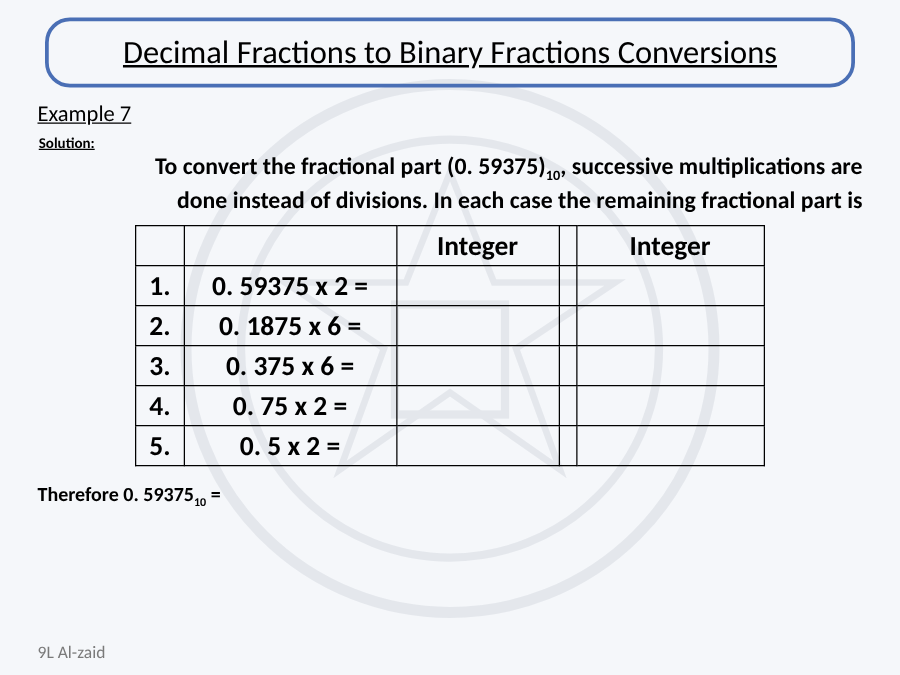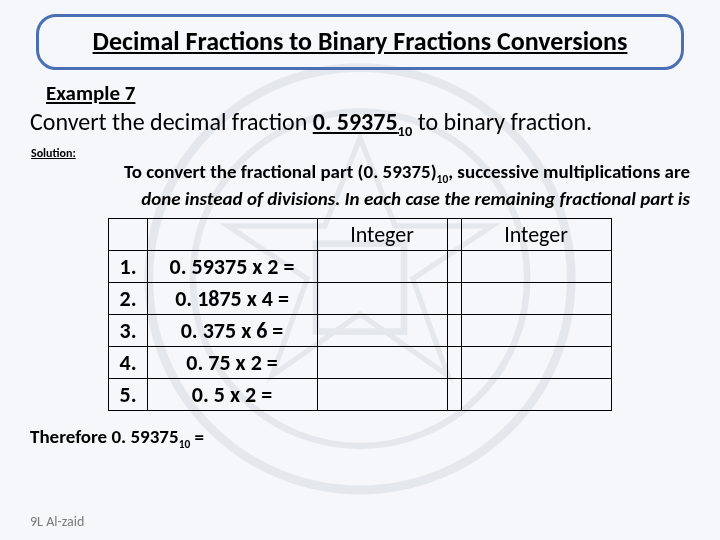--- a/index.html
+++ b/index.html
@@ -26,70 +26,70 @@
   }
   .title-box {
     border: 3px solid #4a6fb5;
     border-radius: 20px;
     padding: 10px 14px;
     margin: 0 6px 10px 6px;
     text-align: center;
   }
   .title-box h1 {
     font-size: 26px;
-    font-weight: 700;
+    font-weight: 400;
     text-decoration: underline;
     line-height: 1.15;
   }
   .example-label {
-    font-size: 21px;
-    font-weight: 700;
+    font-size: 18px;
+    font-weight: 400;
     text-decoration: underline;
-    margin: 6px 0 2px 16px;
+    margin: 6px 0 2px 0;
   }
   .prompt {
     font-size: 24px;
     line-height: 1.2;
   }
   .prompt .val { font-weight: 700; text-decoration: underline; }
   .sub { font-size: 0.6em; vertical-align: sub; }
   .solution-label {
     font-size: 12px;
     font-weight: 700;
     text-decoration: underline;
     margin: 6px 0 0 1px;
   }
   .explain {
     font-size: 19px;
     font-weight: 600;
     line-height: 1.22;
     margin: 0 0 8px 0;
     text-align: right;
   }
-  .explain .indent { display:block; padding-left: 34px; font-style: italic; }
+  .explain .indent { display:block; padding-left: 34px; }
   table.calc {
     border-collapse: collapse;
     margin: 0 auto;
     font-size: 22px;
     font-weight: 600;
   }
   table.calc th, table.calc td {
     border: 1.5px solid #000;
     padding: 2px 10px;
     text-align: center;
     height: 30px;
   }
-  table.calc th { font-weight: 400; }
+  table.calc th { font-weight: 700; }
   table.calc .thin { width: 14px; padding: 0; }
   table.calc .step { width: 34px; }
   table.calc .expr { width: 170px; }
   table.calc .int  { width: 130px; }
   table.calc .frac { width: 150px; }
   .therefore {
-    font-size: 19px;
+    font-size: 16px;
     font-weight: 600;
     margin-top: 14px;
   }
   .footer {
     position: absolute;
     left: 30px; right: 30px; bottom: 10px;
     font-size: 14px;
     color: #7a7a7a;
     display: flex;
   }
@@ -110,23 +110,20 @@
 </div>
 
 <div class="slide">
 
   <div class="title-box">
     <h1>Decimal Fractions to Binary Fractions Conversions</h1>
   </div>
 
   <div class="example-label">Example 7</div>
 
-  <div class="prompt">
-    <span>Convert the decimal fraction </span><span class="val"><span>0. 59375</span><span class="sub">10</span></span><span> to binary fraction.</span>
-  </div>
 
   <div class="solution-label">Solution:</div>
 
   <div class="explain">
     <span>To convert the fractional part (0. 59375)</span><span class="sub">10</span><span>, successive multiplications are</span>
     <span class="indent">done instead of divisions.  In each case the remaining fractional part is</span>
   </div>
 
   <table class="calc">
     <tbody>
@@ -139,21 +136,21 @@
     </tr>
     <tr>
       <td class="step">1.</td>
       <td class="expr">0. 59375 x 2 =</td>
       <td class="int"></td>
       <td class="thin"></td>
       <td class="frac"></td>
     </tr>
     <tr>
       <td class="step">2.</td>
-      <td class="expr">0. 1875 x 4 =</td>
+      <td class="expr">0. 1875 x 6 =</td>
       <td class="int"></td>
       <td class="thin"></td>
       <td class="frac"></td>
     </tr>
     <tr>
       <td class="step">3.</td>
       <td class="expr">0. 375 x 6 =</td>
       <td class="int"></td>
       <td class="thin"></td>
       <td class="frac"></td>

